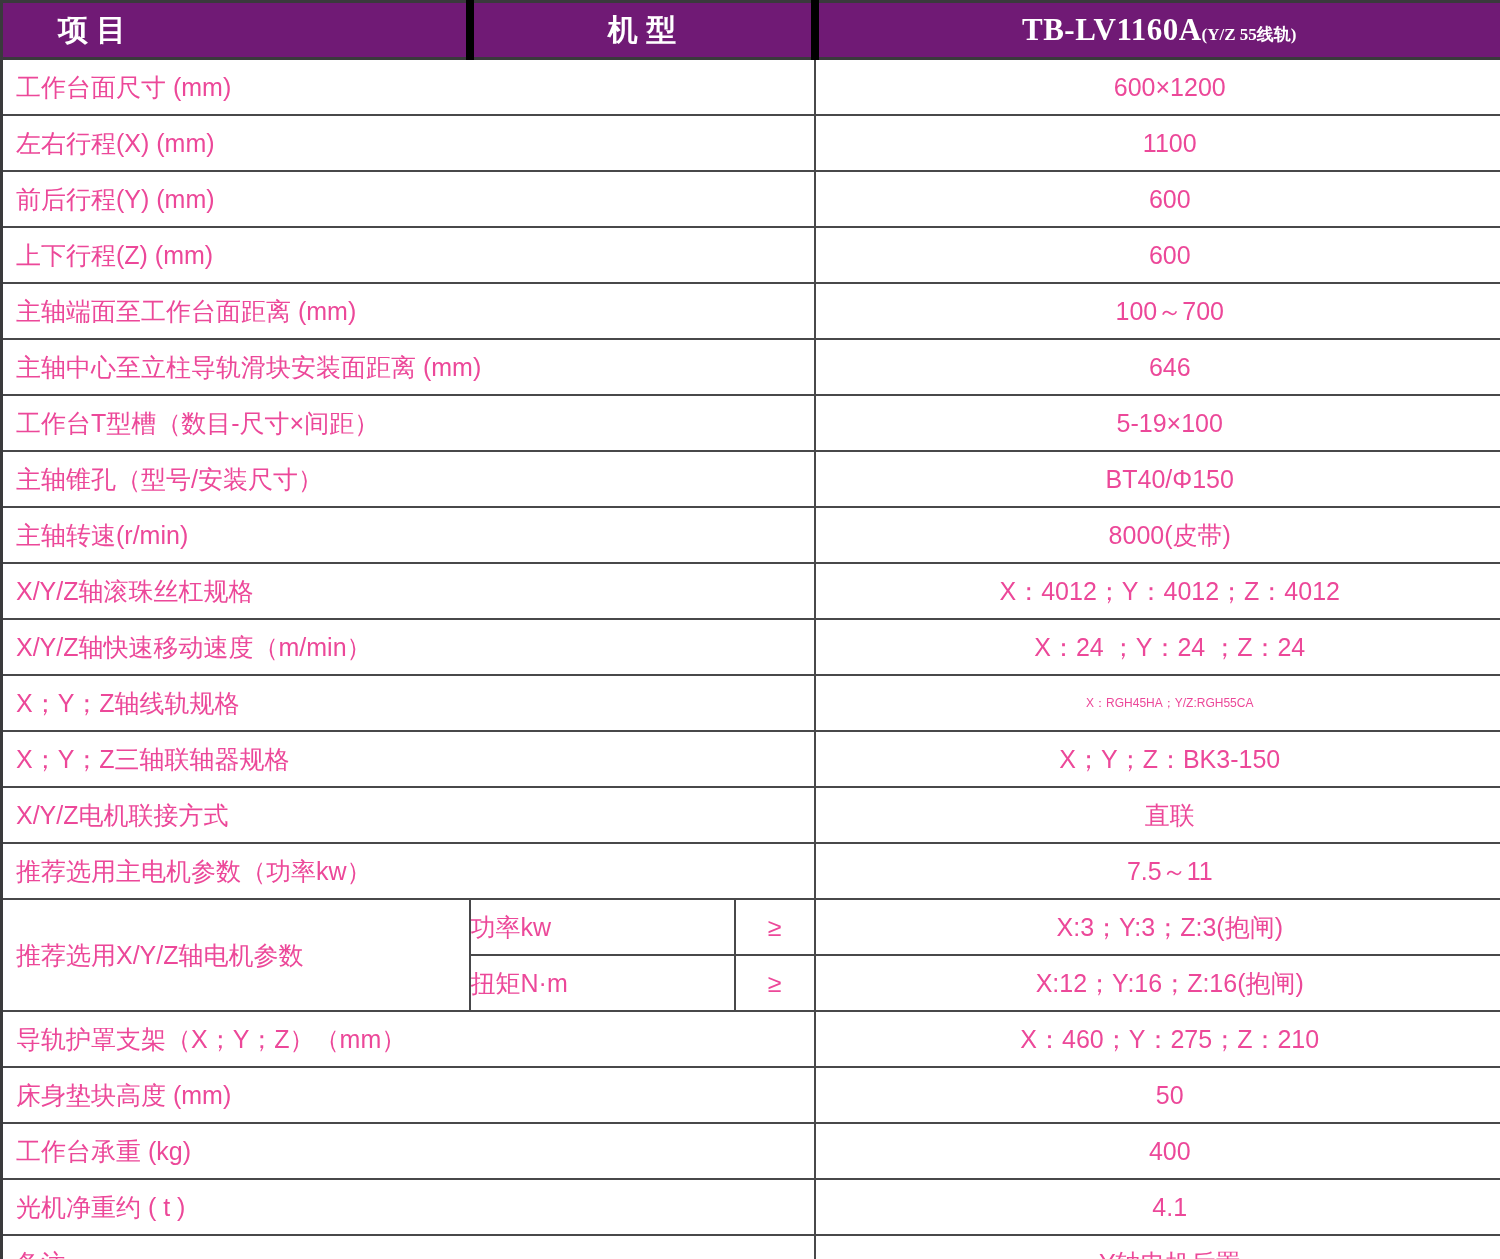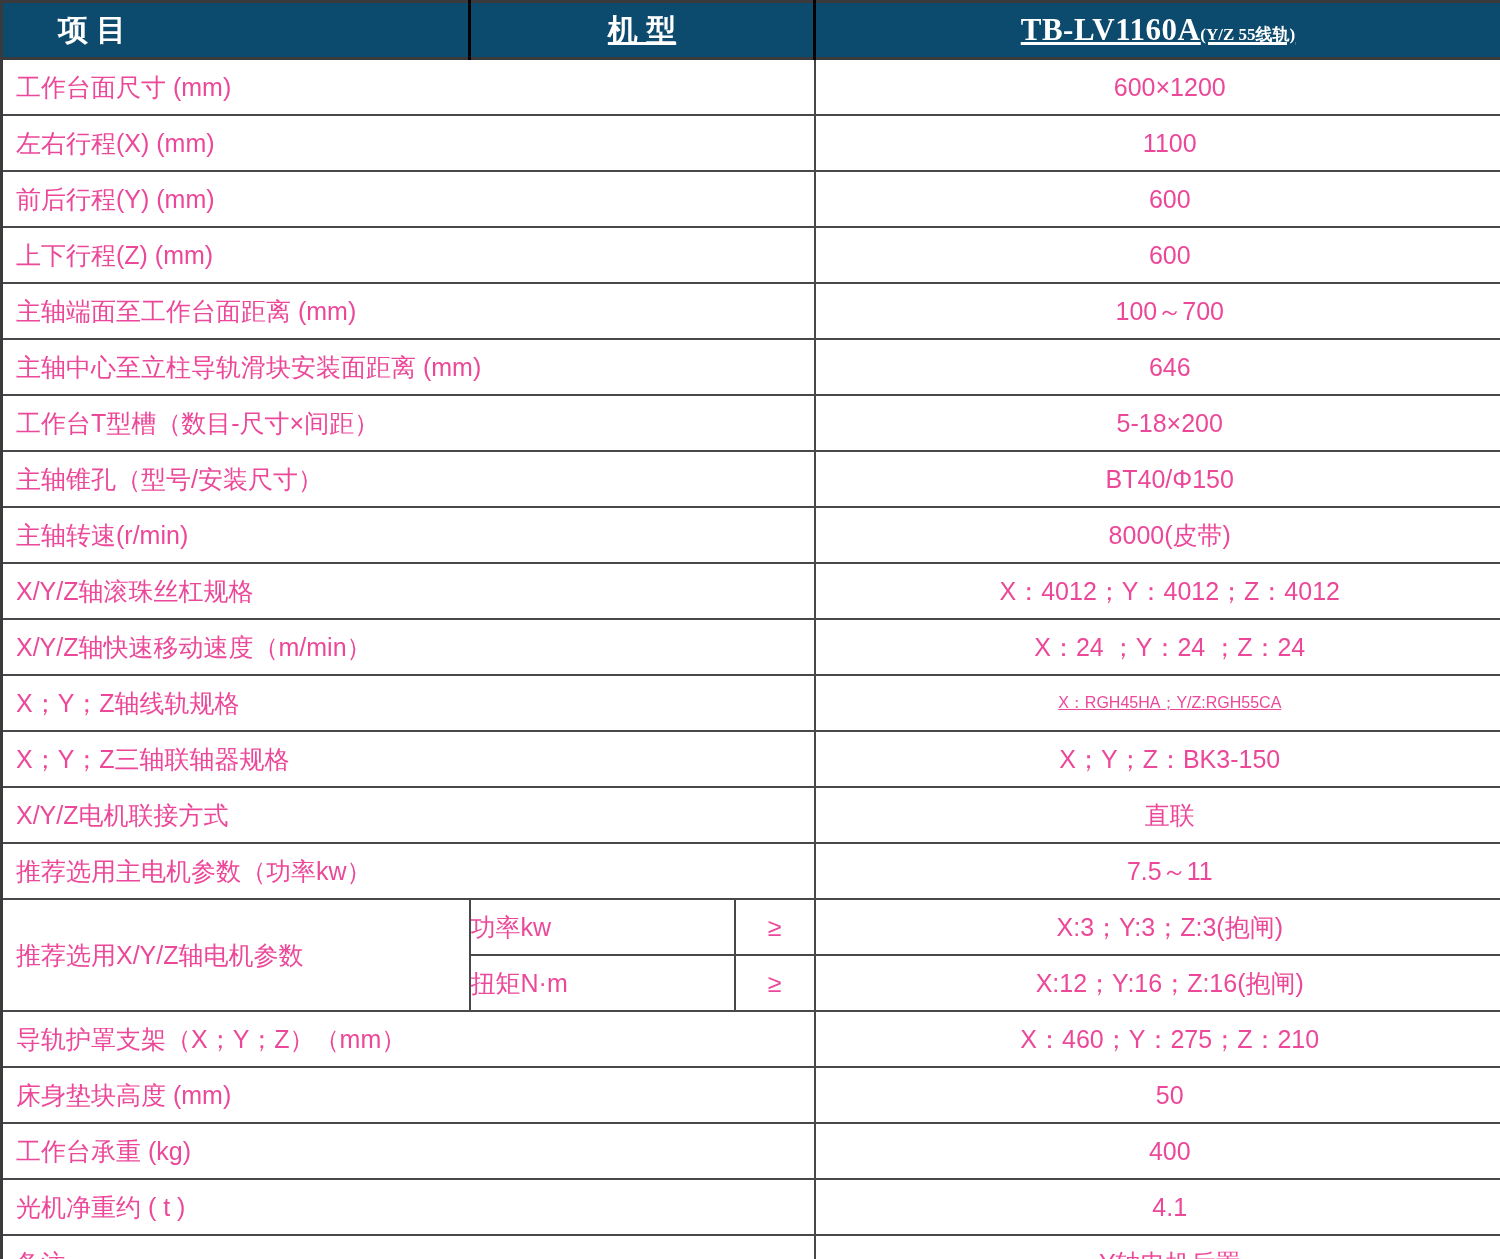--- a/index.html
+++ b/index.html
@@ -20,32 +20,32 @@
   col.c-a { width: 468px; }
   col.c-b { width: 265px; }
   col.c-c { width: 80px; }
   col.c-d { width: 687px; }
 
   thead tr {
     height: 57px;
     border-bottom: 3px solid #3a3a3c;
   }
   th {
-    background: #0c4a6e;
+    background: #701a75;
     color: #ffffff;
     font-weight: bold;
     font-size: 30px;
     padding: 0;
     border: none;
   }
   th.h-item {
     text-align: left;
     padding-left: 55px;
   }
-  th + th { border-left: 3px solid #000000; text-decoration: underline; }
+  th + th { border-left: 8px solid #000000; }
   th.h-model { text-align: center; }
   th.h-value { text-align: center; }
   .model-name {
     font-family: "Liberation Serif", "DejaVu Serif", serif;
     font-size: 31px;
     font-weight: bold;
     letter-spacing: 0.5px;
   }
   .model-suffix {
     font-family: "Liberation Serif", "DejaVu Serif", serif;
@@ -65,21 +65,21 @@
   td.label {
     text-align: left;
     padding-left: 13px;
     vertical-align: middle;
   }
   td.value {
     text-align: center;
     vertical-align: middle;
     padding-left: 24px;
   }
-  td.value.small { font-size: 16px; text-decoration: underline; }
+  td.value.small { font-size: 12px; }
   td.sub-param {
     vertical-align: middle;
   }
   td.sub-op {
     text-align: center;
     vertical-align: middle;
   }
 </style>
 </head>
 <body>
@@ -118,21 +118,21 @@
     <tr>
       <td class="label" colspan="3">主轴端面至工作台面距离 (mm)</td>
       <td class="value">100～700</td>
     </tr>
     <tr>
       <td class="label" colspan="3">主轴中心至立柱导轨滑块安装面距离 (mm)</td>
       <td class="value">646</td>
     </tr>
     <tr>
       <td class="label" colspan="3">工作台T型槽（数目-尺寸×间距）</td>
-      <td class="value">5-18×200</td>
+      <td class="value">5-19×100</td>
     </tr>
     <tr>
       <td class="label" colspan="3">主轴锥孔（型号/安装尺寸）</td>
       <td class="value">BT40/Φ150</td>
     </tr>
     <tr>
       <td class="label" colspan="3">主轴转速(r/min)</td>
       <td class="value">8000(皮带)</td>
     </tr>
     <tr>

